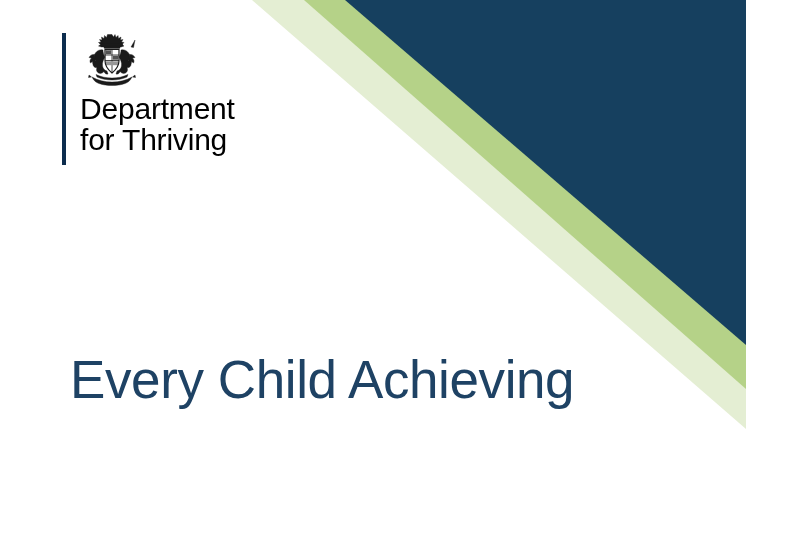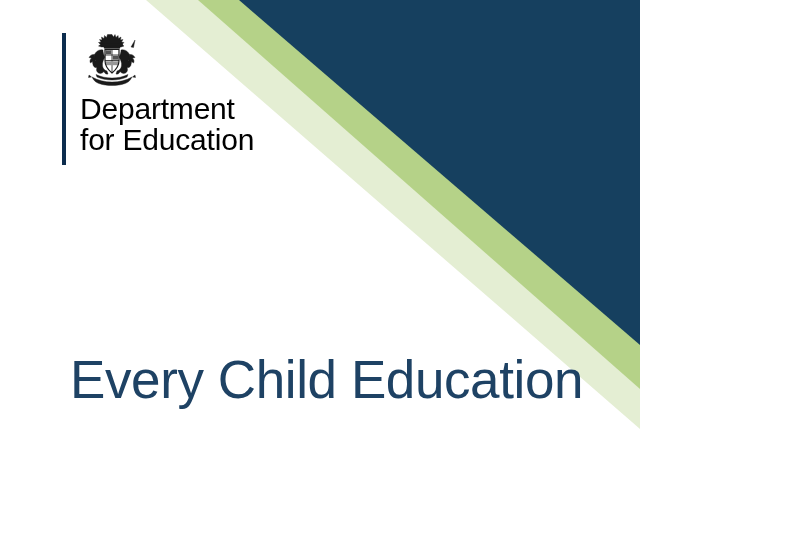--- a/index.html
+++ b/index.html
@@ -7,21 +7,21 @@
     margin: 0;
     padding: 0;
   }
   body {
     font-family: "Liberation Sans", sans-serif;
     background: #ffffff;
   }
 
   #cover {
     position: relative;
-    width: 640px;
+    width: 746px;
     height: 533px;
     background: #ffffff;
     overflow: hidden;
   }
 
   
   #corner-bands {
     position: absolute;
     top: 0;
     right: 0;
@@ -146,21 +146,21 @@
                      c-6 -2 -11 -6 -14 -13 z" fill="#1a1a1a"></path>
             <path d="M30 83 c10 5 21 7 32 7 c11 0 22 -2 32 -7 l-2 5
                      c-9 4 -19 6 -30 6 c-11 0 -21 -2 -30 -6 z" fill="#1a1a1a"></path>
 
             <path d="M16 84 l5 4 -6 1 z M108 84 l-5 4 6 1 z" fill="#1a1a1a"></path>
           </g>
         </svg>
       </div>
 
       <div class="logo-line">Department</div>
-      <div class="logo-line">for Education</div>
+      <div class="logo-line">for Thriving</div>
     </div>
   </div>
 
   <div id="cover-title">
-    <div class="title-line">Every Child Education</div>
+    <div class="title-line">Every Child Achieving</div>
   </div>
 
 </div>
 
 </body></html>

